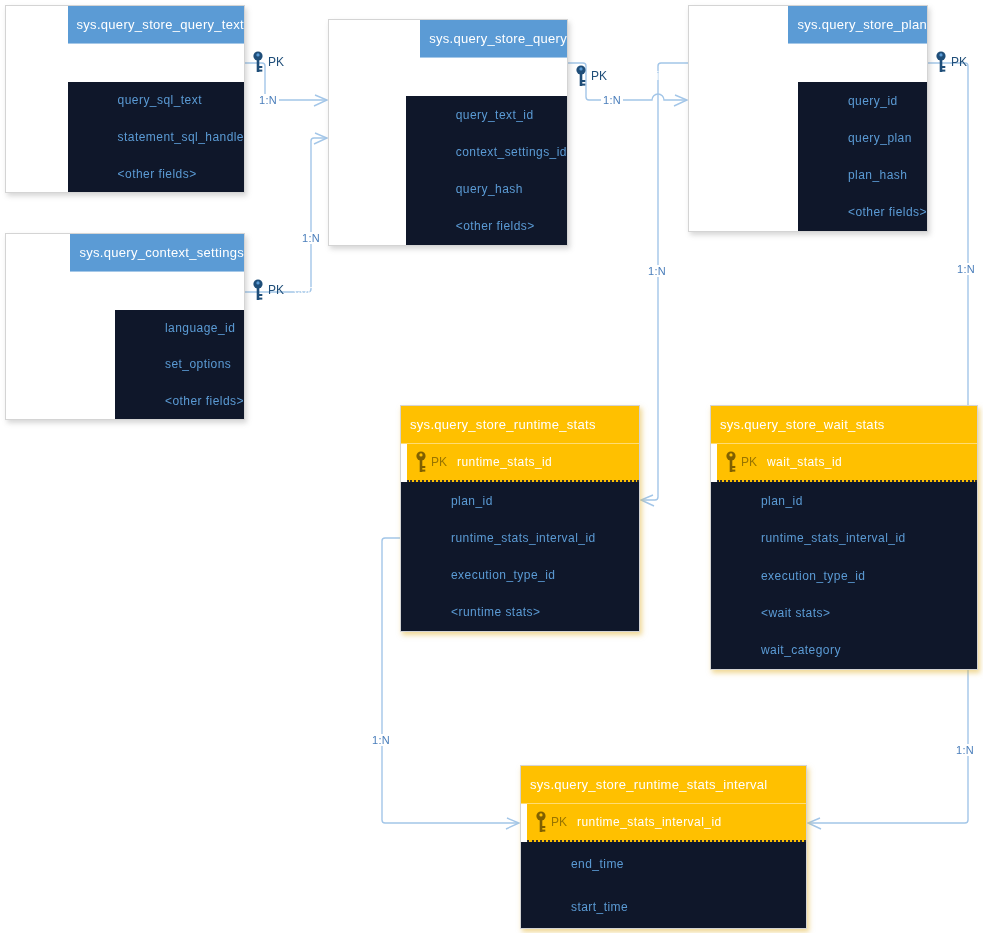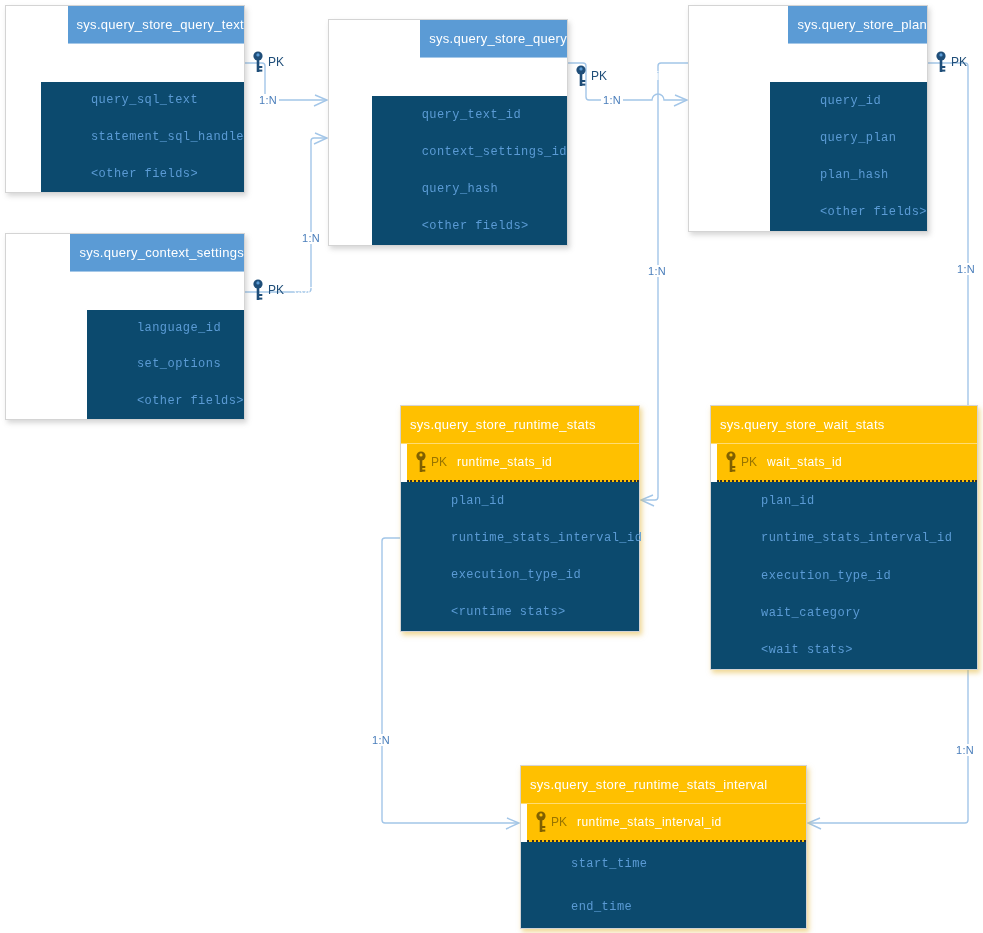--- a/index.html
+++ b/index.html
@@ -16,21 +16,21 @@
   .hdr{flex:0 0 38px;background:var(--hdr);color:#ffffff;font-size:13px;
        letter-spacing:.3px;display:flex;align-items:center;padding-left:9px;
        border-bottom:1px solid rgba(255,255,255,.45);box-sizing:border-box;}
   .pkrow{flex:0 0 38px;background:var(--hdr);position:relative;
          border-bottom:2px dotted #2e2e2e;box-sizing:border-box;margin-left:6px;}
   .keyicon{position:absolute;left:8px;top:7px;color:var(--key);}
   .pkbadge{position:absolute;left:24px;top:50%;transform:translateY(-50%);
            color:var(--pktxt);font-size:12px;}
   .pkname{position:absolute;left:50px;top:50%;transform:translateY(-50%);
           color:#ffffff;font-size:12px;letter-spacing:.45px;}
-  .tbody{flex:1;display:flex;flex-direction:column;background:#0c4a6e;font-family:Liberation Mono, monospace;}
+  .tbody{flex:1;display:flex;flex-direction:column;background:#0f172a;}
   .frow{flex:1;display:flex;align-items:center;padding-left:50px;
         color:#5b9bd5;font-size:12px;letter-spacing:.45px;}
 
   
   svg.wires{position:absolute;left:0;top:0;}
   .wire{fill:none;stroke:#a3c6e8;stroke-width:1.4px;}
   .rel-label{position:absolute;transform:translate(-50%,-50%);background:#ffffff;
              color:#4a7ebb;font-size:11px;padding:0 2px;letter-spacing:.3px;}
 </style>
 </head>
@@ -183,37 +183,37 @@
           <rect x="7" y="15" width="3.3" height="2" fill="currentColor"></rect>
           <rect x="7" y="18.6" width="3.3" height="2" fill="currentColor"></rect>
         </svg>
       <span class="pkbadge">PK</span>
       <span class="pkname">wait_stats_id</span>
     </div>
     <div class="tbody">
       <div class="frow">plan_id</div>
       <div class="frow">runtime_stats_interval_id</div>
       <div class="frow">execution_type_id</div>
+      <div class="frow">&lt;wait stats&gt;</div>
       <div class="frow">wait_category</div>
-      <div class="frow">&lt;wait stats&gt;</div>
     </div>
   </div>
 
   <div class="tbl tbl-orange" style="left:520px;top:765px;width:287px;height:164px">
     <div class="hdr">sys.query_store_runtime_stats_interval</div>
     <div class="pkrow">
       <svg class="keyicon" width="13" height="23" viewBox="0 0 13 23">
           <circle cx="6" cy="5" r="4.6" fill="currentColor"></circle>
           <circle cx="6" cy="3.9" r="1.6" fill="var(--hdr)"></circle>
           <rect x="4.7" y="9" width="2.6" height="12" fill="currentColor"></rect>
           <rect x="7" y="15" width="3.3" height="2" fill="currentColor"></rect>
           <rect x="7" y="18.6" width="3.3" height="2" fill="currentColor"></rect>
         </svg>
       <span class="pkbadge">PK</span>
       <span class="pkname">runtime_stats_interval_id</span>
     </div>
     <div class="tbody">
+      <div class="frow">end_time</div>
       <div class="frow">start_time</div>
-      <div class="frow">end_time</div>
     </div>
   </div>
 
 </div>
 
 </body></html>

